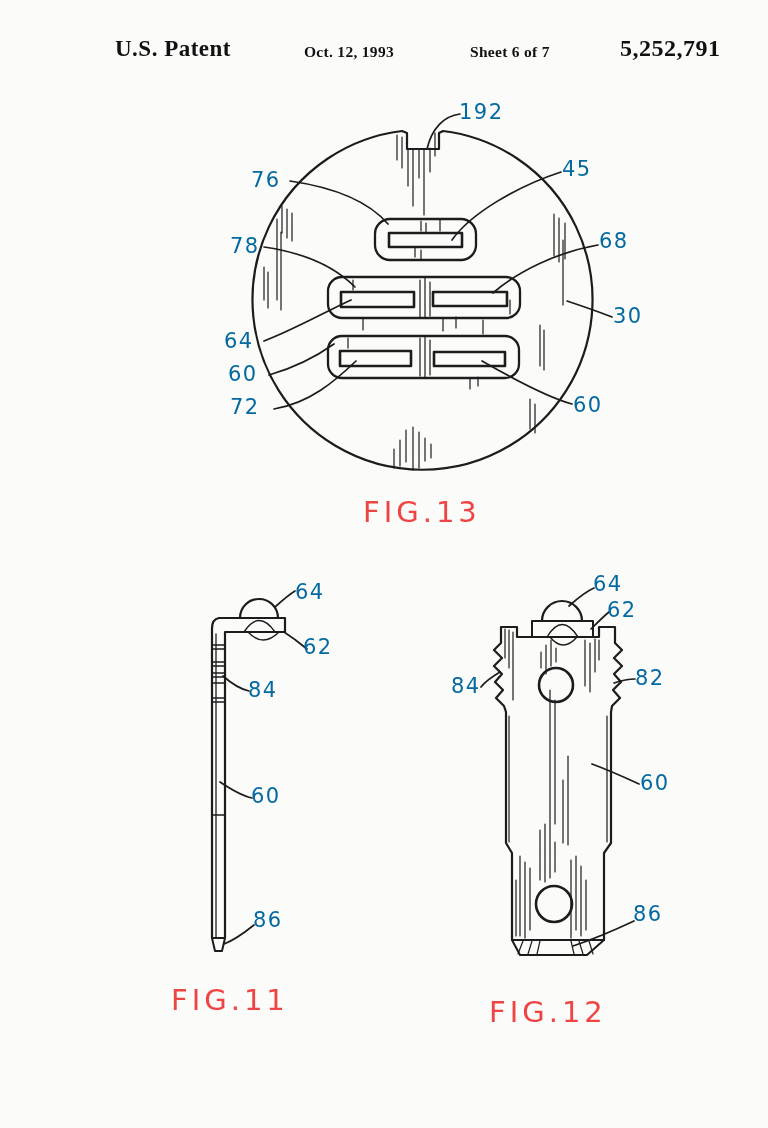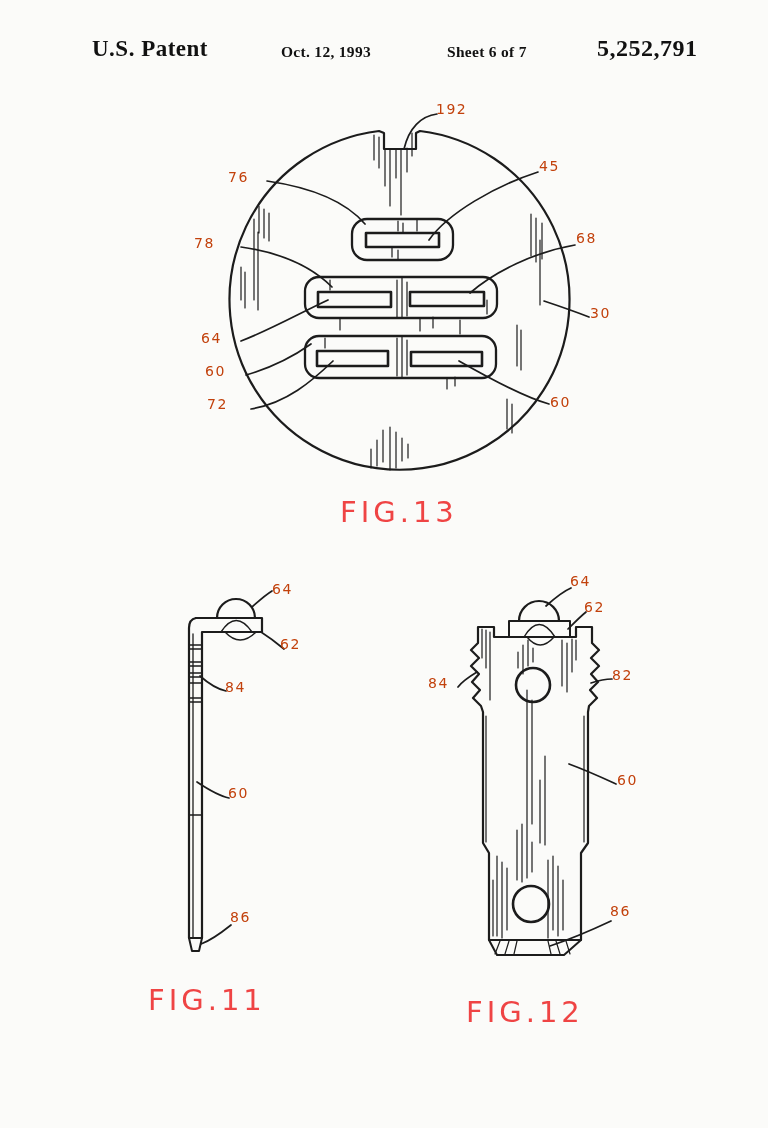--- a/index.html
+++ b/index.html
@@ -1,23 +1,23 @@
 <!DOCTYPE html>
 <html><head>
 <meta charset="utf-8">
 <style>
   html,body{margin:0;padding:0;}
   body{width:768px;height:1128px;position:relative;background:#fbfbf9;overflow:hidden;
        font-family:"Liberation Sans", sans-serif;}
-  .page{position:absolute;inset:0;}
+  .page{position:absolute;inset:0;margin-left:23px;}
   .hdr{position:absolute;color:#111;font-family:"Liberation Serif", serif;font-weight:bold;white-space:nowrap;}
   .hdr-big{font-size:23px;letter-spacing:0.5px;}
   .hdr-small{font-size:15.5px;letter-spacing:0.3px;}
-  .ref{position:absolute;color:#c2410c;font-family:"DejaVu Sans", sans-serif;
-       font-size:14px;letter-spacing:1.5px;white-space:nowrap;line-height:1;}
+  .ref{position:absolute;color:#0369a1;font-family:"DejaVu Sans", sans-serif;
+       font-size:21px;letter-spacing:1.5px;white-space:nowrap;line-height:1;}
   .cap{position:absolute;color:#ef4444;font-family:"DejaVu Sans", sans-serif;
        font-size:29px;letter-spacing:4px;white-space:nowrap;line-height:1;}
   svg{position:absolute;left:0;top:0;}
   .ln{fill:none;stroke:#1c1c1c;stroke-linecap:round;stroke-linejoin:round;}
 </style>
 </head>
 <body>
 
 <div class="page">
 
@@ -123,21 +123,21 @@
         M477 672C467 678 461 683 458 687
         M591 683C600 680 606 679 612 679
         M569 764C588 771 603 778 616 784
         M550 946C574 938 594 929 611 921"></path>
     </g>
   </svg>
 
   <span class="ref" style="left:436px;top:102px;">192</span>
   <span class="ref" style="left:228px;top:170px;">76</span>
   <span class="ref" style="left:539px;top:159px;">45</span>
-  <span class="ref" style="left:194px;top:236px;">78</span>
+  <span class="ref" style="left:207px;top:236px;">78</span>
   <span class="ref" style="left:576px;top:231px;">68</span>
   <span class="ref" style="left:201px;top:331px;">64</span>
   <span class="ref" style="left:590px;top:306px;">30</span>
   <span class="ref" style="left:205px;top:364px;">60</span>
   <span class="ref" style="left:207px;top:397px;">72</span>
   <span class="ref" style="left:550px;top:395px;">60</span>
 
   <span class="ref" style="left:272px;top:582px;">64</span>
   <span class="ref" style="left:280px;top:637px;">62</span>
   <span class="ref" style="left:225px;top:680px;">84</span>

